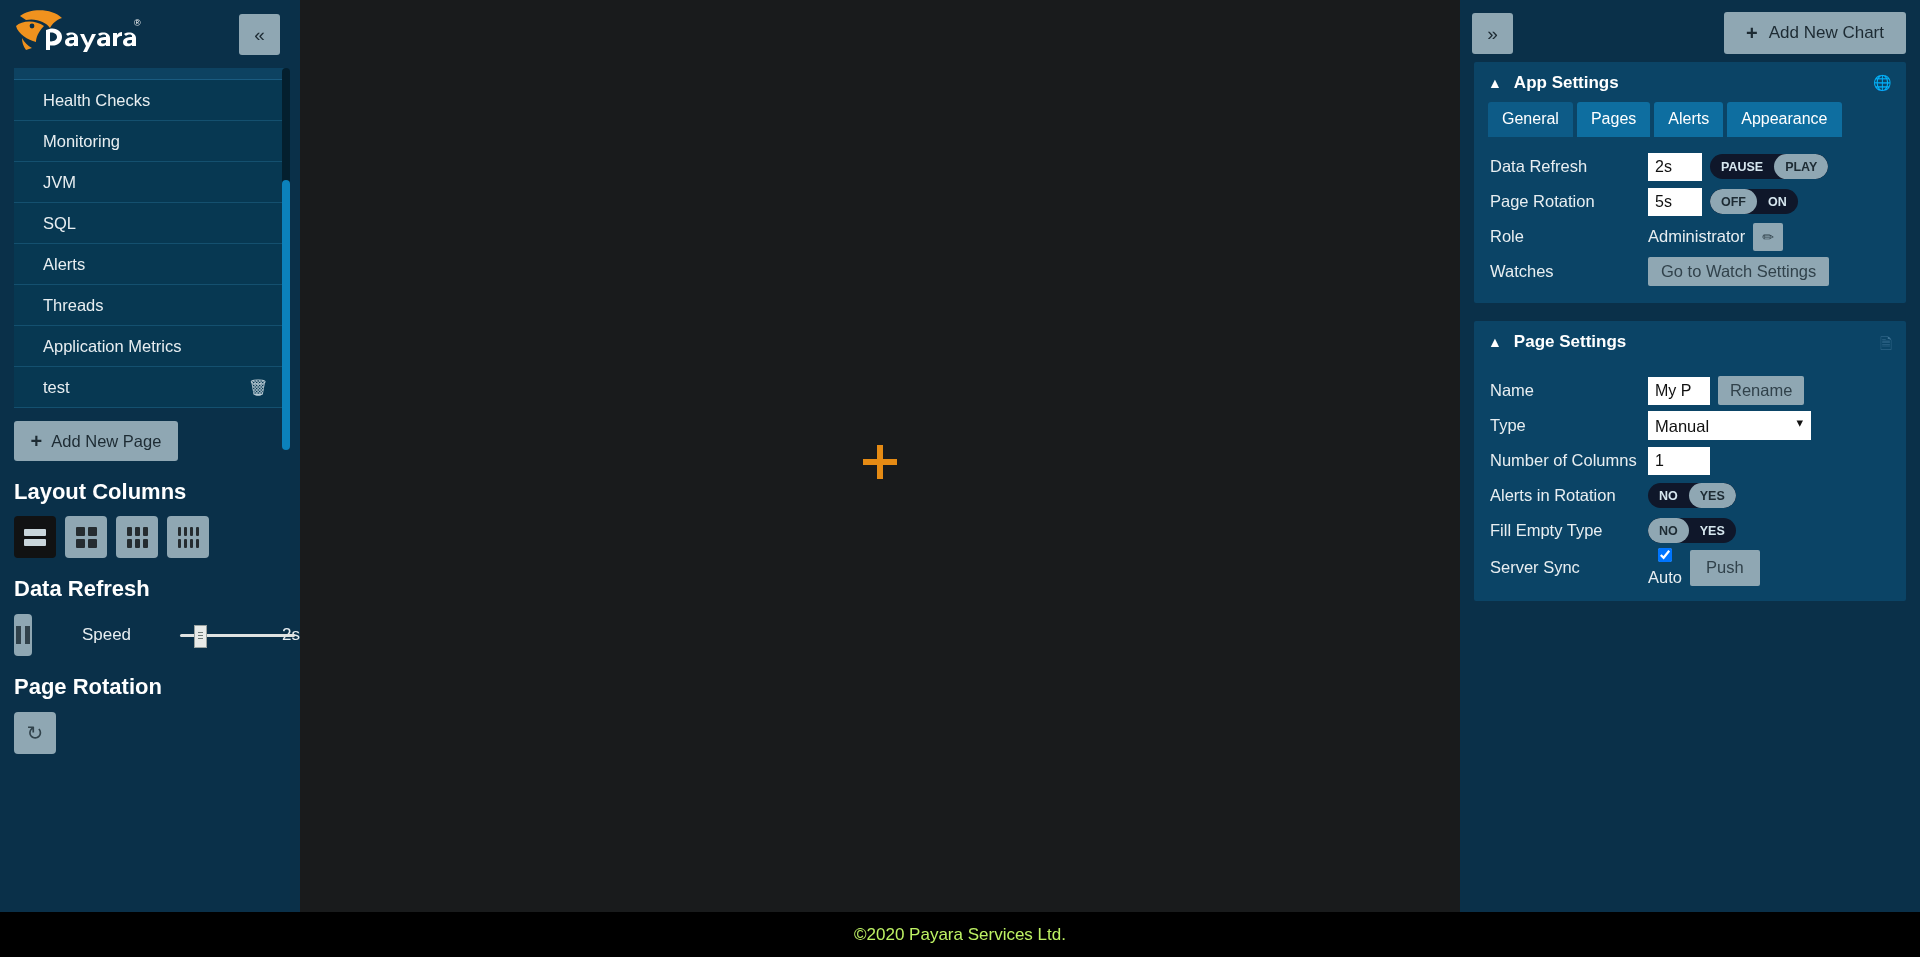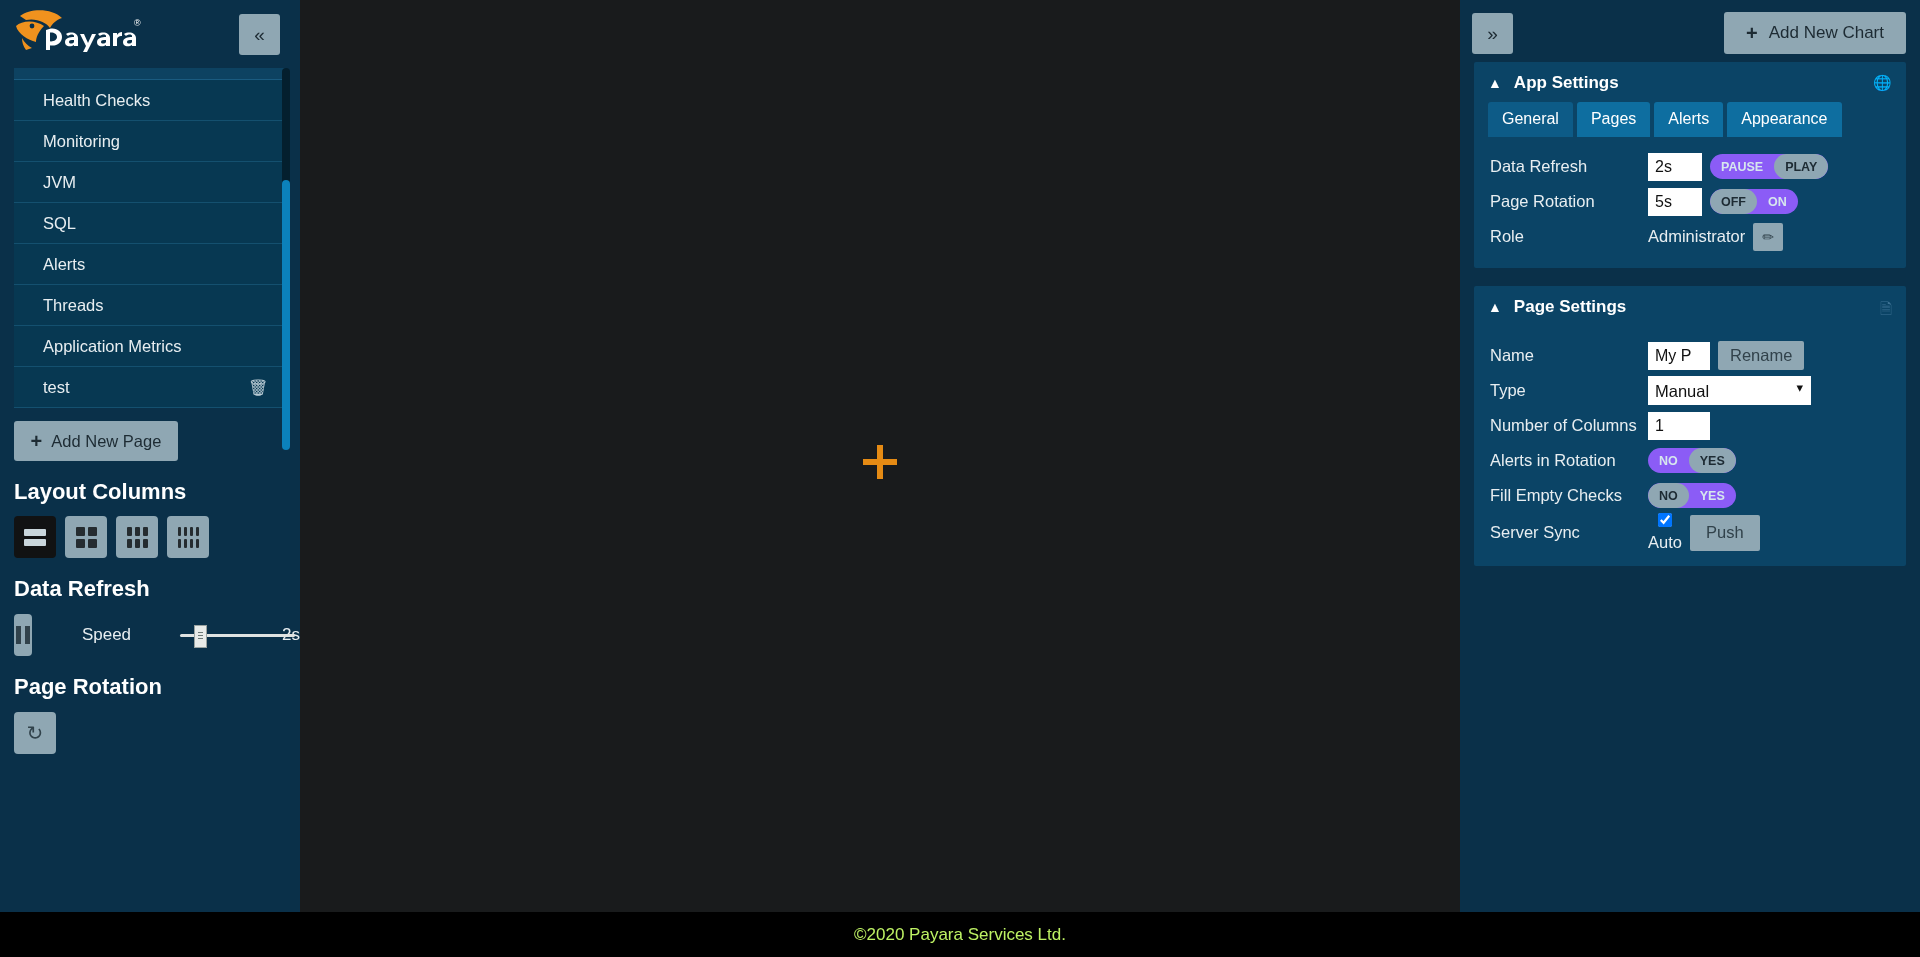--- a/index.html
+++ b/index.html
@@ -222,21 +222,21 @@
     cursor: pointer;
     position: relative;
   }
   .selwrap { position: relative; display: inline-block; }
   .selwrap::after {
     content: "▾"; position: absolute; right: 8px; top: 4px;
     font-size: 13px; color: #111; pointer-events: none;
   }
 
   .toggle {
-    display: inline-flex; background: #8b5cf6; border-radius: 13px;
+    display: inline-flex; background: #0f172a; border-radius: 13px;
     height: 25px; overflow: hidden; cursor: pointer;
   }
   .toggle span {
     display: flex; align-items: center; justify-content: center;
     padding: 0 11px; font-size: 12.5px; font-weight: bold;
     color: #d6e6ee; border-radius: 13px;
   }
   .toggle span.on { background: #8fa7b3; color: #1d2b33; }
 
   .mini-btn {
@@ -470,20 +470,26 @@
         <div class="srow">
           <span class="lbl">Role</span>
           <span class="ctl">
             <span style="color:#e8eef1;font-size:16.5px">Administrator</span>
             <button class="mini-btn pencil-btn">
               <span>✏</span>
             </button>
           </span>
         </div>
 
+        <div class="srow">
+          <span class="lbl">Watches</span>
+          <span class="ctl">
+            <button class="mini-btn wide-btn">Go to Watch Settings</button>
+          </span>
+        </div>
 
       </div>
     </div>
 
     <div class="card">
       <div class="card-head">
         <span class="caret">▲</span>
         <span>Page Settings</span>
       </div>
       <span class="card-head-icon">🗎</span>
@@ -520,21 +526,21 @@
           <span class="lbl">Alerts in Rotation</span>
           <span class="ctl">
             <span class="toggle">
               <span>NO</span>
               <span class="on">YES</span>
             </span>
           </span>
         </div>
 
         <div class="srow">
-          <span class="lbl">Fill Empty Checks</span>
+          <span class="lbl">Fill Empty Type</span>
           <span class="ctl">
             <span class="toggle">
               <span class="on">NO</span>
               <span>YES</span>
             </span>
           </span>
         </div>
 
         <div class="srow">
           <span class="lbl">Server Sync</span>

